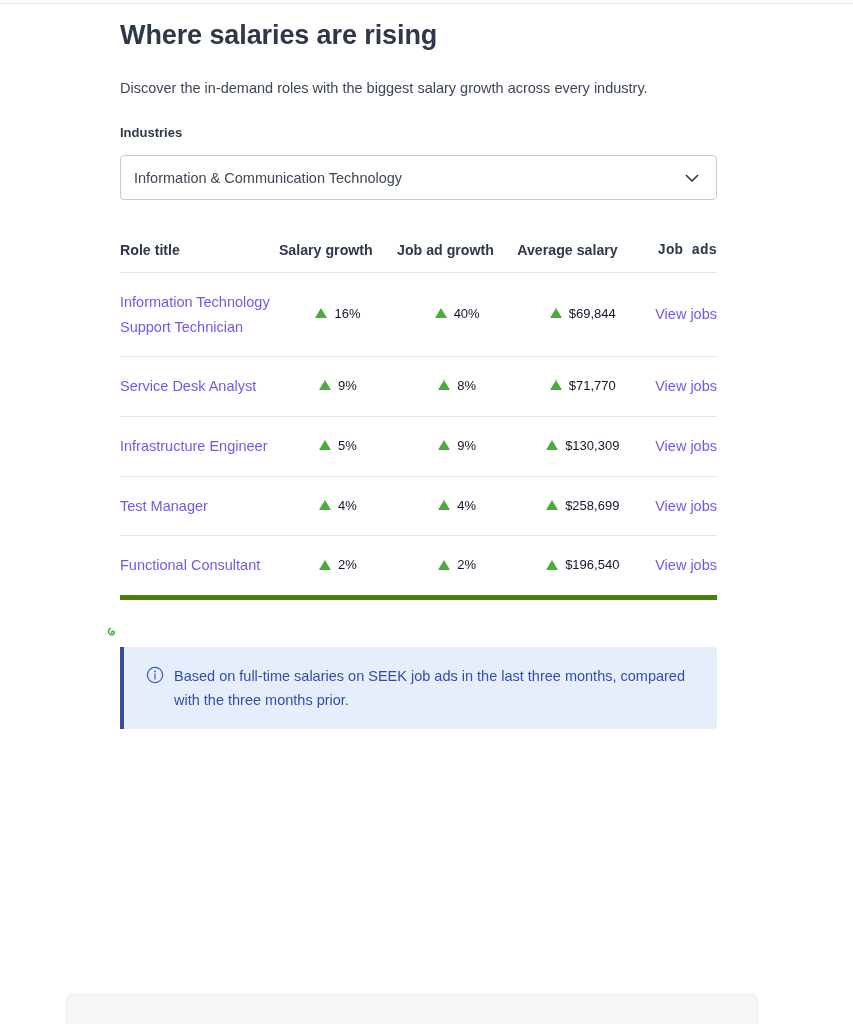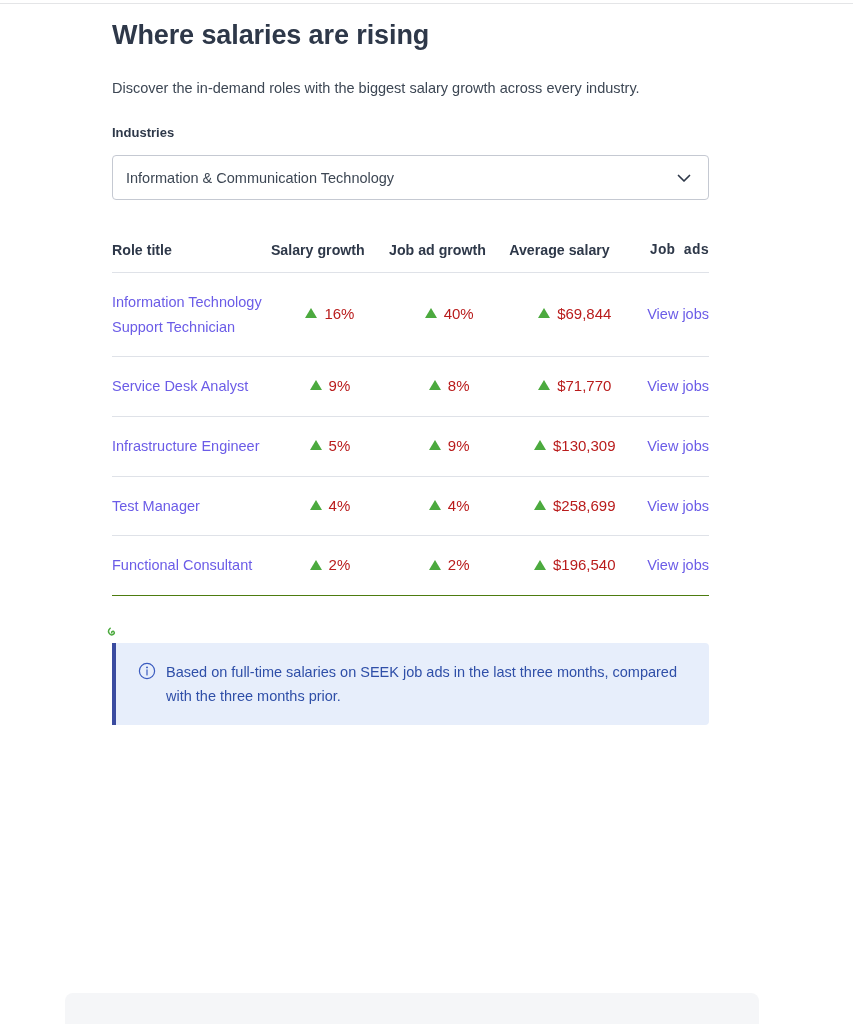--- a/index.html
+++ b/index.html
@@ -21,21 +21,21 @@
   }
   .top-rule {
     position: absolute;
     left: 0; top: 3px;
     width: 853px;
     height: 1px;
     background: #e4e5e7;
   }
   .content {
     position: absolute;
-    left: 112px;
+    left: 120px;
     top: 0;
     width: 597px;
   }
   .page-title {
     margin: 0;
     padding-top: 18px;
     font-size: 27px;
     line-height: 34px;
     font-weight: bold;
     color: #2e3849;
@@ -116,21 +116,21 @@
   }
   .table td {
     border-bottom: 1px solid #dfe2e8;
     font-size: 14.5px;
     line-height: 24.5px;
     color: #3d4754;
     vertical-align: middle;
     padding: 17px 0;
     text-align: center;
   }
-  .table tbody tr:last-child td { border-bottom: 1px solid #4d7c0f; }
+  .table tbody tr:last-child td { border-bottom: 5px solid #4d7c0f; }
   .table td.cell-role {
     text-align: left;
     padding-right: 8px;
   }
   .table td.cell-ja {
     text-align: right;
     text-decoration: underline;
   }
   .role-link, .view-link {
     color: #6b5ce7;
@@ -148,21 +148,21 @@
   }
   .tri-up {
     width: 0; height: 0;
     border-left: 6px solid transparent;
     border-right: 6px solid transparent;
     border-bottom: 10px solid #4caa3f;
     display: inline-block;
     position: relative;
     top: -1px;
   }
-  .metric-value { color: #b91c1c; font-size: 15px; }
+  .metric-value { color: #0f172a; font-size: 13px; }
 
   
   .callout {
     margin-top: 47px;
     width: 597px;
     min-height: 76px;
     background: #e7eefb;
     border-left: 4px solid #3a4ba0;
     border-radius: 0 4px 4px 0;
     display: flex;

